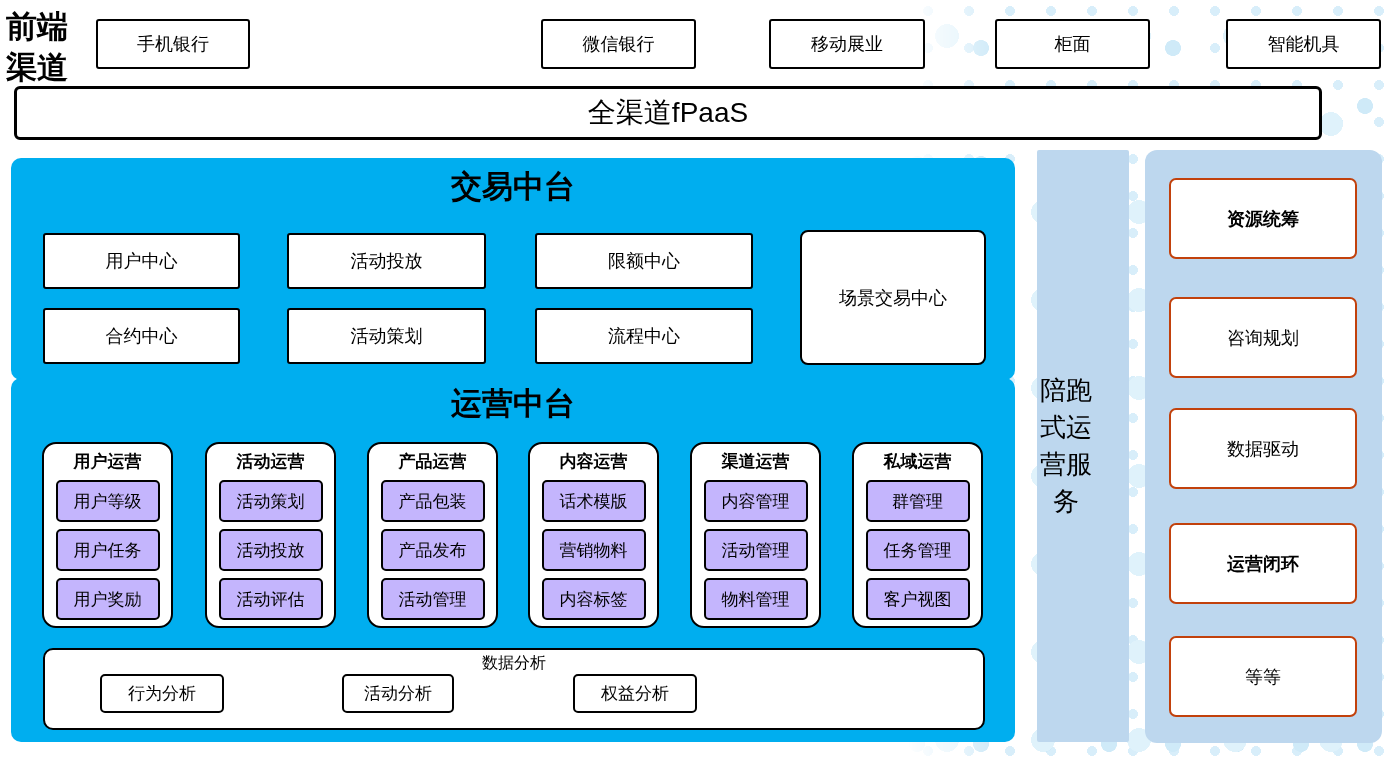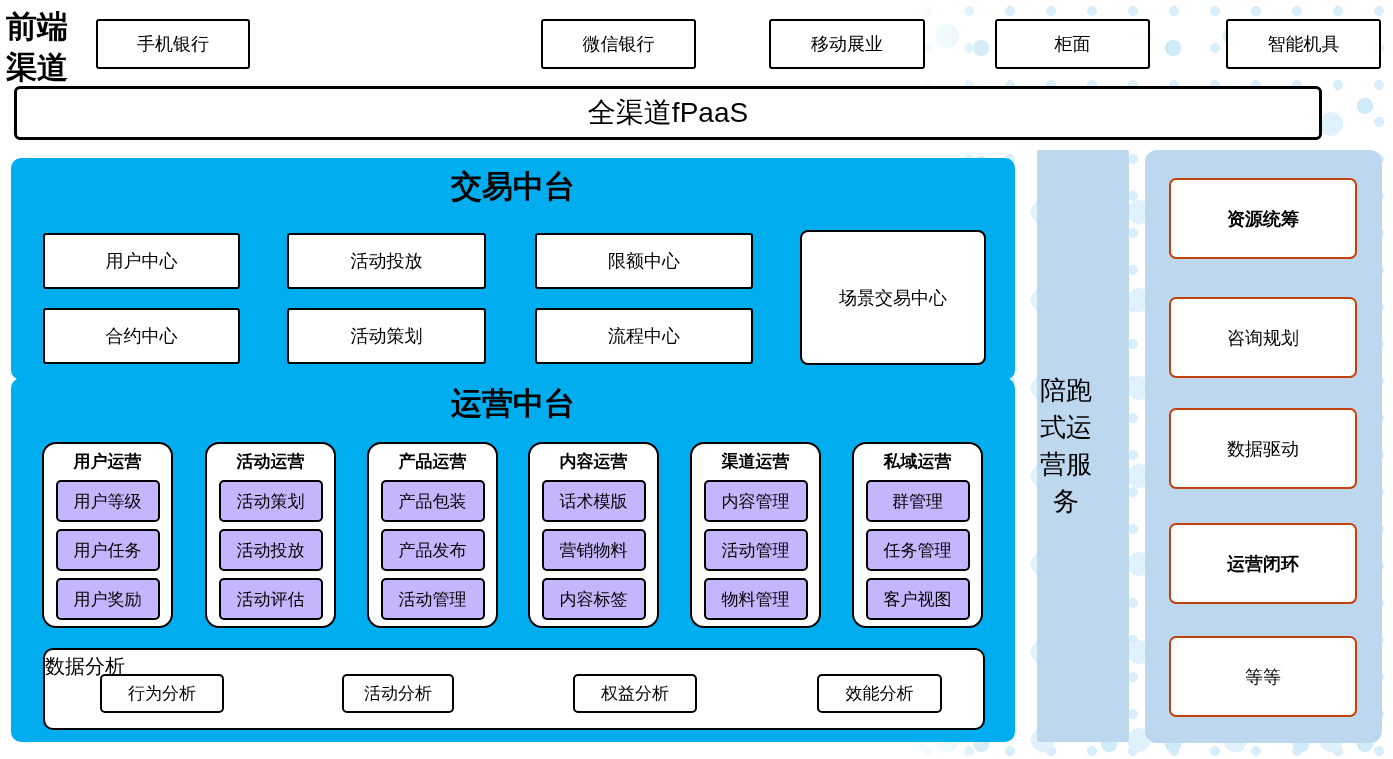--- a/index.html
+++ b/index.html
@@ -79,21 +79,21 @@
   .opcol .item{
     width:104px; height:42px; margin-top:7px; background:#c4b5fd;
     border:2px solid #000; border-radius:5px;
     display:flex; align-items:center; justify-content:center; font-size:17px;
   }
 
   .analysis{
     position:absolute; left:32px; top:270px; width:942px; height:82px;
     background:#fff; border:2px solid #000; border-radius:10px;
   }
-  .analysis-title{ position:absolute; top:3px; left:0; right:0; text-align:left; font-size:20px; }
+  .analysis-title{ position:absolute; top:3px; left:0; right:0; text-align:center; font-size:16px; }
   .abox{
     position:absolute; top:24px; height:39px; background:#fff;
     border:2px solid #000; border-radius:5px;
     display:flex; align-items:center; justify-content:center; font-size:17px;
   }
   .ab1{left:55px;  width:124px}
   .ab2{left:297px; width:112px}
   .ab3{left:528px; width:124px}
   .ab4{left:772px; width:125px}
 
@@ -185,21 +185,20 @@
       <div class="item">群管理</div>
       <div class="item">任务管理</div>
       <div class="item">客户视图</div>
     </div>
 
     <div class="analysis">
       <div class="analysis-title">数据分析</div>
       <div class="abox ab1">行为分析</div>
       <div class="abox ab2">活动分析</div>
       <div class="abox ab3">权益分析</div>
-      <div class="abox ab4">效能分析</div>
     </div>
   </section>
 
   <div class="companion">
     <span>陪跑式运营服务</span>
   </div>
 
   <div class="svc">
     <div class="svc-box bold sb1">资源统筹</div>
     <div class="svc-box sb2">咨询规划</div>

